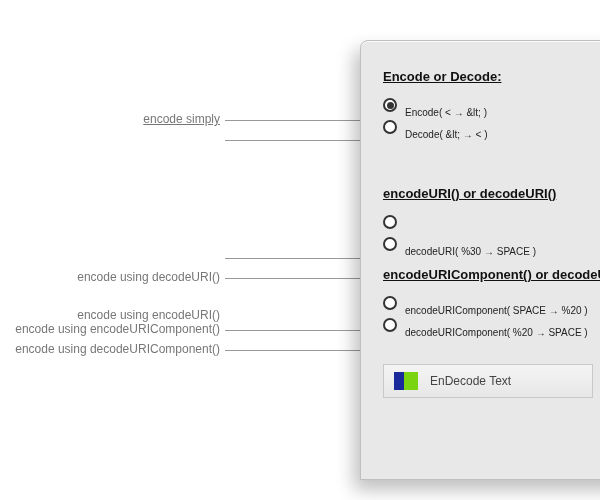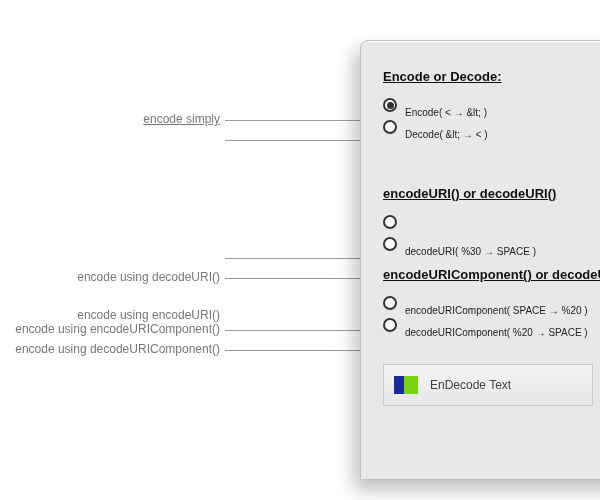--- a/index.html
+++ b/index.html
@@ -52,21 +52,21 @@
   .radio-label {
     font-size: 10px;
     color: #222;
     margin-top: 15px;
   }
   .gap-lg { height: 48px; }
   .gap-sm { height: 12px; }
 
   .btn {
     margin-top: 28px;
-    width: 210px; height: 42px;
+    width: 210px; height: 34px;
     border: 1px solid #c8c8c8;
     background: linear-gradient(#f4f4f4, #e7e7e7);
     display: flex;
     align-items: center;
     padding: 6px 10px;
     font-size: 12px;
     color: #444;
   }
   .swatch {
     width: 24px; height: 18px;

